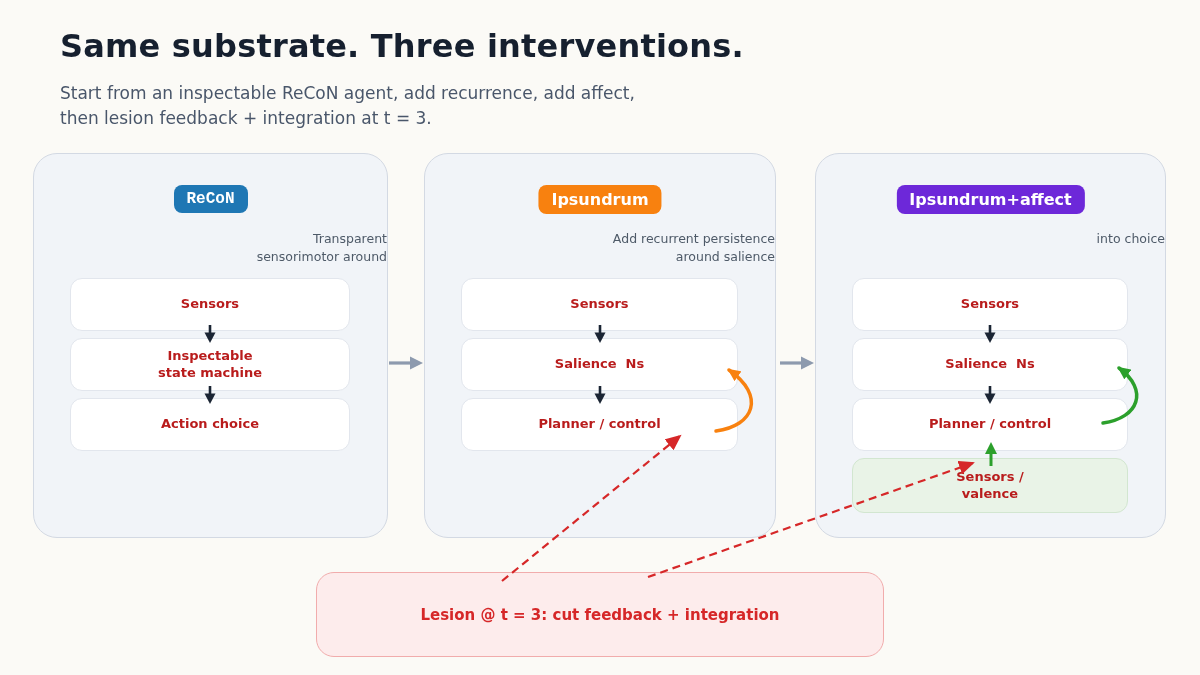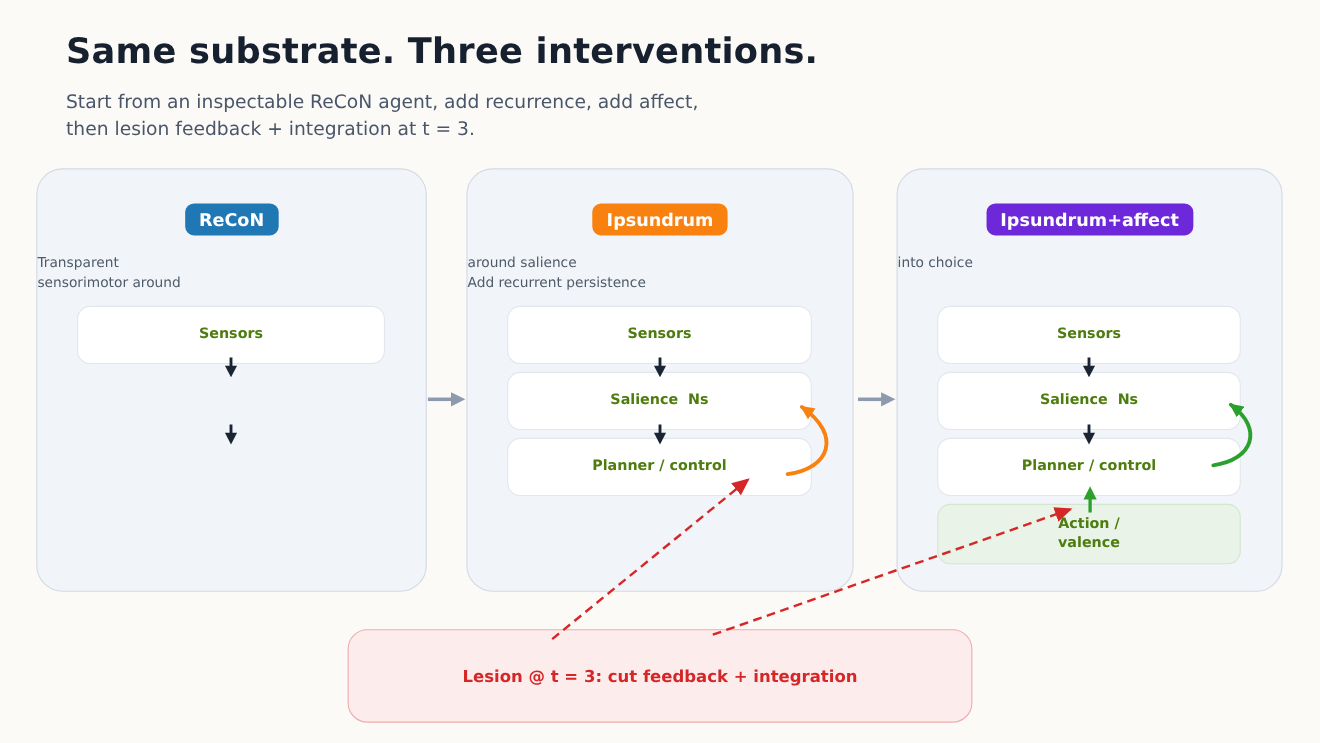--- a/index.html
+++ b/index.html
@@ -32,31 +32,31 @@
   .panel-2 { left: 424px; width: 352px; padding-left: 33px; }
   .panel-3 { left: 815px; width: 351px; }
 
   .badge {
     position: absolute; top: 31px; left: 50%; transform: translateX(-50%);
     color: #ffffff; font-weight: bold; font-size: 16px;
     padding: 5px 13px; border-radius: 8px; white-space: pre;
   }
   .caption {
     position: absolute; top: 76px; left: 0; right: 0;
-    text-align: left; font-size: 12.5px; color: #4e5a68; line-height: 1.4;
+    text-align: right; font-size: 12.5px; color: #4e5a68; line-height: 1.4;
   }
   .boxes { position: absolute; left: 36px; right: 37px; top: 124px; }
   .node-box {
     position: relative;
     height: 53px; margin-bottom: 7px;
     background: #ffffff;
     border: 1px solid #e2e6ed;
     border-radius: 12px;
     display: flex; flex-direction: column; align-items: center; justify-content: center;
-    font-weight: bold; font-size: 13px; color: #4d7c0f;
+    font-weight: bold; font-size: 13px; color: #b91c1c;
     line-height: 1.25; text-align: center;
     z-index: 1;
   }
   .node-box.valence { height: 55px; border-color: #d2e6d0; }
   .box-line { white-space: pre; display: block; }
   .box-line:empty { display: none; }
 
   .gap-arrow {
     position: absolute; left: 50%; transform: translateX(-50%);
     width: 16px; height: 20px; z-index: 3;
@@ -84,46 +84,54 @@
 
 <div id="canvas">
 
   <div class="title">Same substrate. Three interventions.</div>
   <div class="subtitle">
     <div>Start from an inspectable ReCoN agent, add recurrence, add affect,</div>
     <div>then lesion feedback + integration at t = 3.</div>
   </div>
 
   <div class="panel panel-1">
-    <div class="badge" style="background: rgb(31, 119, 180);">ReCoN</div>
+    <div class="badge" style="background: rgb(31, 119, 180); font-family: Liberation Mono, monospace;">ReCoN</div>
     <div class="caption">
       <div>Transparent</div>
       <div>sensorimotor around</div>
     </div>
     <div class="boxes">
       <div class="node-box">
         <span class="box-line">Sensors</span>
 
       </div>
+      <div class="node-box">
+        <span class="box-line">Inspectable</span>
+        <span class="box-line">state machine</span>
+      </div>
+      <div class="node-box">
+        <span class="box-line">Action choice</span>
+
+      </div>
       <svg class="gap-arrow g1" viewBox="0 0 16 20">
         <line x1="8" y1="1" x2="8" y2="10" stroke-width="2.6" stroke="#1a2433"></line>
         <polygon points="2.5,8.5 13.5,8.5 8,19" fill="#1a2433"></polygon>
       </svg>
       <svg class="gap-arrow g2" viewBox="0 0 16 20">
         <line x1="8" y1="1" x2="8" y2="10" stroke-width="2.6" stroke="#1a2433"></line>
         <polygon points="2.5,8.5 13.5,8.5 8,19" fill="#1a2433"></polygon>
       </svg>
     </div>
   </div>
 
   <div class="panel panel-2">
     <div class="badge" style="background: rgb(248, 129, 15);">Ipsundrum</div>
     <div class="caption">
+      <div>Add recurrent persistence</div>
       <div>around salience</div>
-      <div>Add recurrent persistence</div>
     </div>
     <div class="boxes">
       <div class="node-box">
         <span class="box-line">Sensors</span>
 
       </div>
       <div class="node-box">
         <span class="box-line">Salience  Ns</span>
 
       </div>
@@ -154,21 +162,21 @@
       </div>
       <div class="node-box">
         <span class="box-line">Salience  Ns</span>
 
       </div>
       <div class="node-box">
         <span class="box-line">Planner / control</span>
 
       </div>
       <div class="node-box valence" style="background: rgb(233, 243, 231);">
-        <span class="box-line">Action /</span>
+        <span class="box-line">Sensors /</span>
         <span class="box-line">valence</span>
       </div>
       <svg class="gap-arrow g1" viewBox="0 0 16 20">
         <line x1="8" y1="1" x2="8" y2="10" stroke-width="2.6" stroke="#1a2433"></line>
         <polygon points="2.5,8.5 13.5,8.5 8,19" fill="#1a2433"></polygon>
       </svg>
       <svg class="gap-arrow g2" viewBox="0 0 16 20">
         <line x1="8" y1="1" x2="8" y2="10" stroke-width="2.6" stroke="#1a2433"></line>
         <polygon points="2.5,8.5 13.5,8.5 8,19" fill="#1a2433"></polygon>
       </svg>

